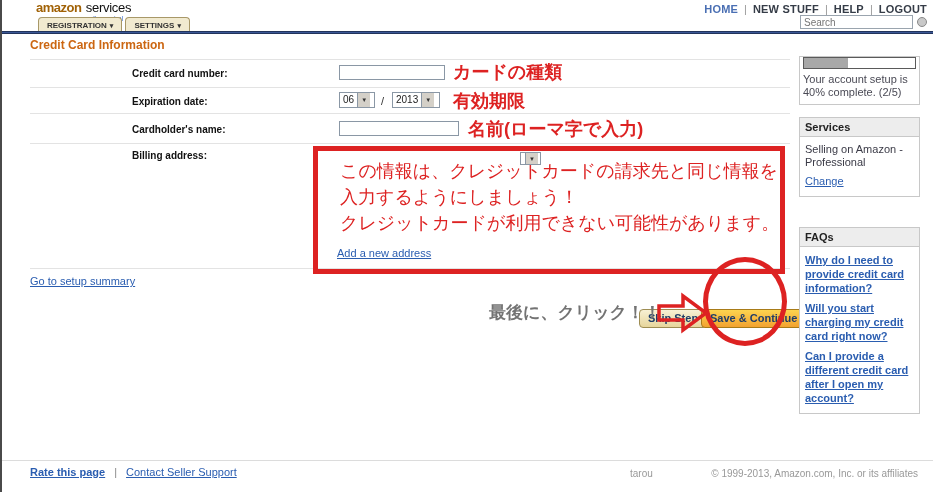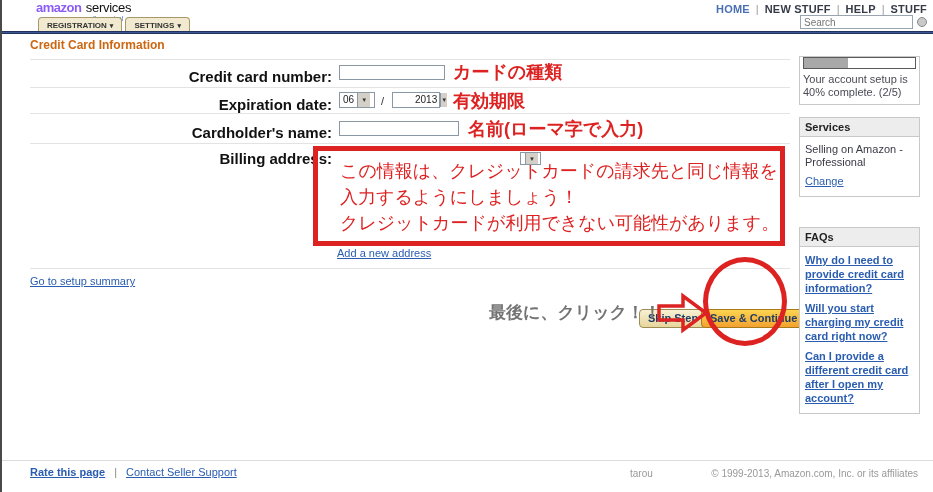--- a/index.html
+++ b/index.html
@@ -2,21 +2,21 @@
 <html><head>
 <meta charset="utf-8">
 <style>
   * { margin:0; padding:0; box-sizing:border-box; }
   html,body { width:933px; height:492px; }
   body { font-family:"Liberation Sans", sans-serif; background:#fff; overflow:hidden; }
   .page { position:relative; width:933px; height:492px; background:#fff; border-left:2px solid #4a4a4a; }
 
   
   .logo { position:absolute; left:34px; top:1px; line-height:12px; }
-  .logo-brand { font-weight:bold; font-size:13px; color:#8b5cf6; letter-spacing:-0.5px; }
+  .logo-brand { font-weight:bold; font-size:13px; color:#a16207; letter-spacing:-0.5px; }
   .logo-suffix { font-size:13px; color:#111; letter-spacing:-0.3px; }
   .logo-sub { display:block; font-size:6.5px; color:#3366cc; text-align:right; margin-top:-1px; padding-right:8px; }
 
   .tabs { position:absolute; left:36px; top:17px; display:flex; gap:3px; }
   .tab { background:#f1ead0; border:1px solid #a89868; border-bottom:none; border-radius:4px 4px 0 0;
          font-size:8px; font-weight:bold; color:#333; padding:3px 8px 3px; cursor:pointer; }
   .tab .caret { font-size:7px; margin-left:3px; }
 
   .top-nav { position:absolute; right:6px; top:3px; font-size:11px; font-weight:bold; display:flex; gap:6px; align-items:center; }
   .top-nav a { text-decoration:none; color:#353c47; letter-spacing:0.2px; }
@@ -26,30 +26,30 @@
   .search-row { position:absolute; right:6px; top:15px; display:flex; align-items:center; gap:4px; }
   .search-input { width:113px; height:14px; border:1px solid #9aa4ae; font-size:10px; color:#555; padding:1px 3px; font-family:"Liberation Sans", sans-serif; }
   .go-btn { width:10px; height:10px; border-radius:50%; background:#c9c9c9; border:1px solid #8a8a8a; cursor:pointer; }
 
   .blue-bar { position:absolute; left:0; right:0; top:31px; height:3px; background:#3a5796; border-top:1px solid #22345c; border-bottom:1px solid #22345c; }
 
   .page-title { position:absolute; left:28px; top:38px; font-size:12px; font-weight:bold; color:#cc6611; }
 
   
   .hr { position:absolute; left:28px; width:760px; height:1px; background:#e3e3e3; }
-  .form-label { position:absolute; width:200px; left:130px; text-align:right; font-size:15px; font-weight:bold; color:#111; }
+  .form-label { position:absolute; width:200px; left:130px; text-align:left; font-size:10px; font-weight:bold; color:#111; }
   .text-input { position:absolute; height:15px; border:1px solid #8a97a5; background:#fff; font-size:11px; padding:0 2px; font-family:"Liberation Sans", sans-serif; }
 
   .sel { position:absolute; display:flex; height:16px; border:1px solid #8a97a5; background:#fff; align-items:stretch; }
   .sel-text { font-size:10px; color:#222; padding:1px 3px 0; }
   .sel-btn { width:13px; background:#d4d0c8; border-left:1px solid #8a97a5; display:flex; align-items:center; justify-content:center; font-size:6px; color:#333; cursor:pointer; }
   .slash { position:absolute; font-size:11px; color:#333; }
   .ann { position:absolute; font-size:18px; font-weight:bold; color:#dd2222; white-space:nowrap; }
 
-  .note-box { position:absolute; left:311px; top:146px; width:472px; height:100px; border:5px solid #dd2222; z-index:2; padding:7px 0 8px 22px; background:transparent; }
+  .note-box { position:absolute; left:311px; top:146px; width:472px; height:128px; border:5px solid #dd2222; z-index:2; padding:7px 0 8px 22px; background:transparent; }
   .note-line { font-size:18px; color:#dd2222; line-height:26px; white-space:nowrap; }
 
   a.link { color:#2a5db0; text-decoration:underline; font-size:11px; }
   .add-address { position:absolute; left:335px; top:247px; }
   .setup-summary { position:absolute; left:28px; top:275px; }
 
   .btn { position:absolute; top:273px; font-size:11px; font-weight:bold; color:#1f3c68; border-radius:4px; padding:2px 8px 3px; cursor:pointer; white-space:nowrap;margin-top:36px; }
   .btn-skip { left:637px; background:linear-gradient(#f7f0d4,#e7d69c); border:1px solid #9e8d53; }
   .btn-save { left:699px; background:linear-gradient(#fdd44f,#f2a230); border:1px solid #a87b18; }
 
@@ -99,21 +99,21 @@
     </div>
   </div>
 
   <div class="top-nav">
     <a href="#" class="home">HOME</a>
     <span class="sep">|</span>
     <a href="#">NEW STUFF</a>
     <span class="sep">|</span>
     <a href="#">HELP</a>
     <span class="sep">|</span>
-    <a href="#">STUFF</a>
+    <a href="#">LOGOUT</a>
   </div>
 
   <div class="search-row">
     <input class="search-input" type="text" placeholder="Search" style="">
     <div class="go-btn"></div>
   </div>
 
   <div class="blue-bar"></div>
 
   <div class="page-title">Credit Card Information</div>
@@ -126,21 +126,21 @@
   <div class="form-label" style="top:68px">Credit card number:</div>
   <input class="text-input" style="left: 337px; top: 65px; width: 106px;" type="text" value="">
   <div class="ann" style="left:451px; top:60px;">カードの種類</div>
 
   <div class="form-label" style="top:96px">Expiration date:</div>
   <div class="sel" style="left:337px; top:92px; width:36px;">
     <span class="sel-text">06</span>
     <span class="sel-btn">▼</span>
   </div>
   <div class="slash" style="left:379px; top:95px;">/</div>
-  <div class="sel" style="left:390px; top:92px; width:48px;padding-left:19px;">
+  <div class="sel" style="left:390px; top:92px; width:48px;">
     <span class="sel-text">2013</span>
     <span class="sel-btn">▼</span>
   </div>
   <div class="ann" style="left:451px; top:89px;">有効期限</div>
 
   <div class="form-label" style="top:124px">Cardholder's name:</div>
   <input class="text-input" style="left: 337px; top: 121px; width: 120px;" type="text" value="">
   <div class="ann" style="left:466px; top:117px;">名前(ローマ字で入力)</div>
 
   <div class="form-label" style="top:150px">Billing address:</div>

